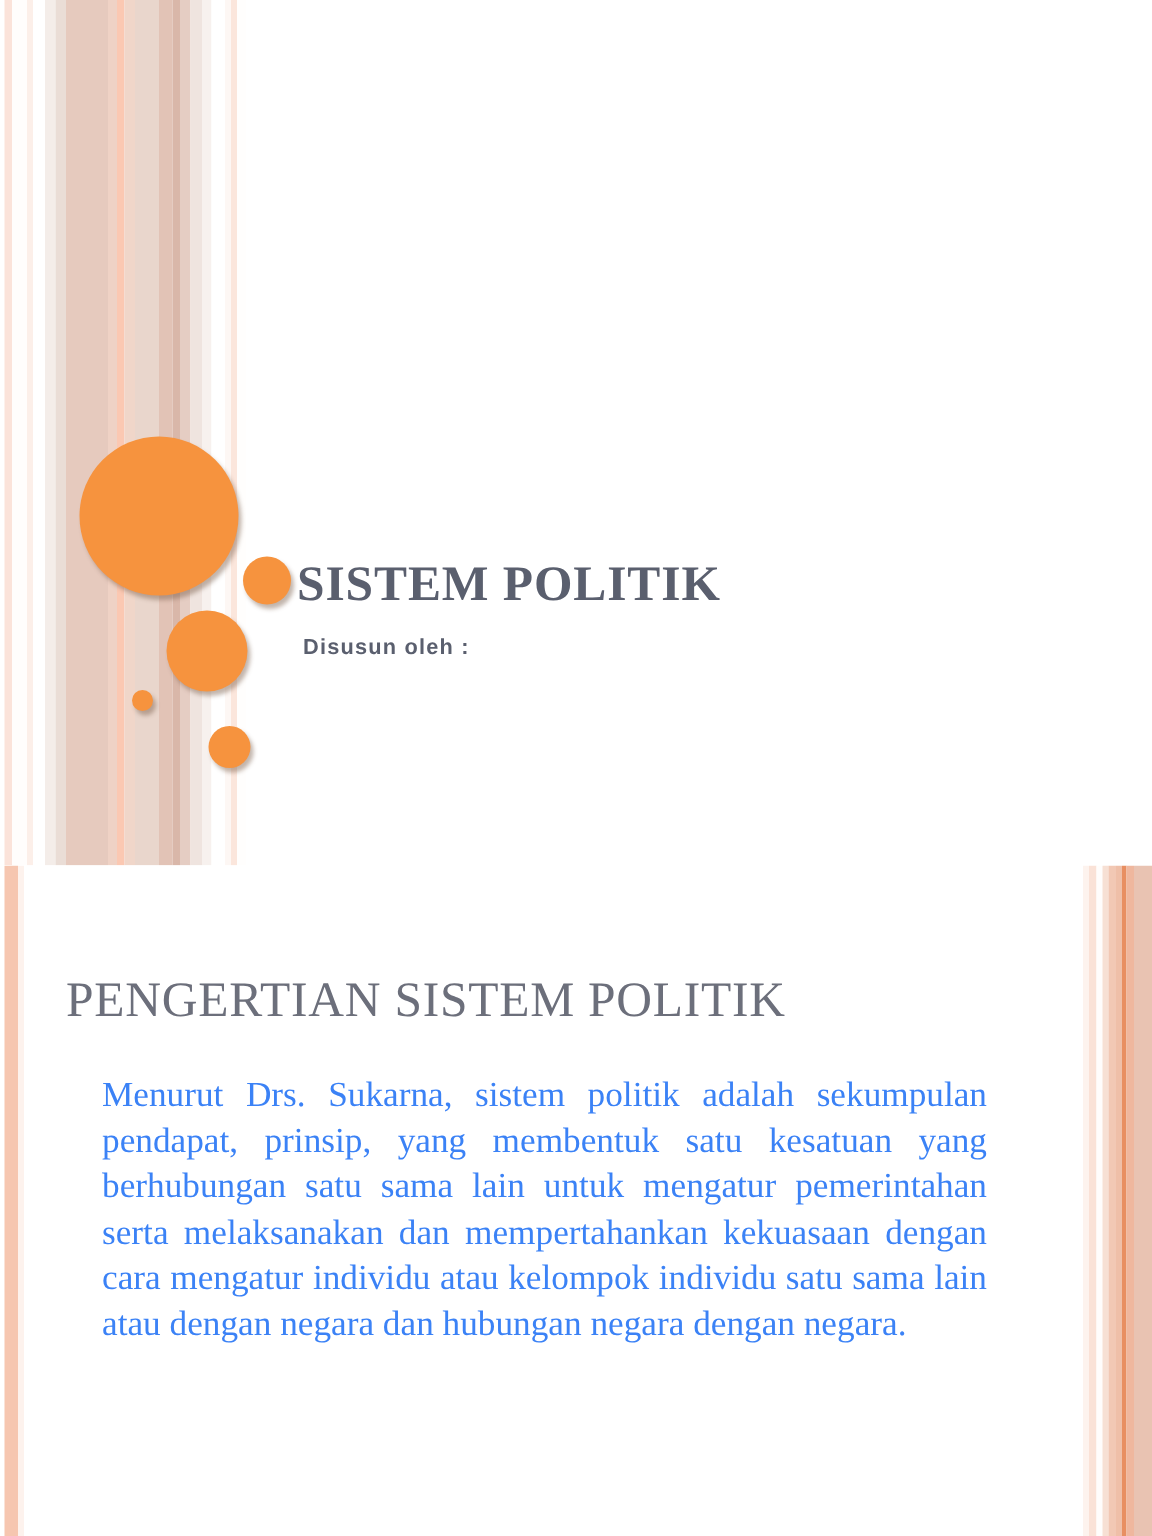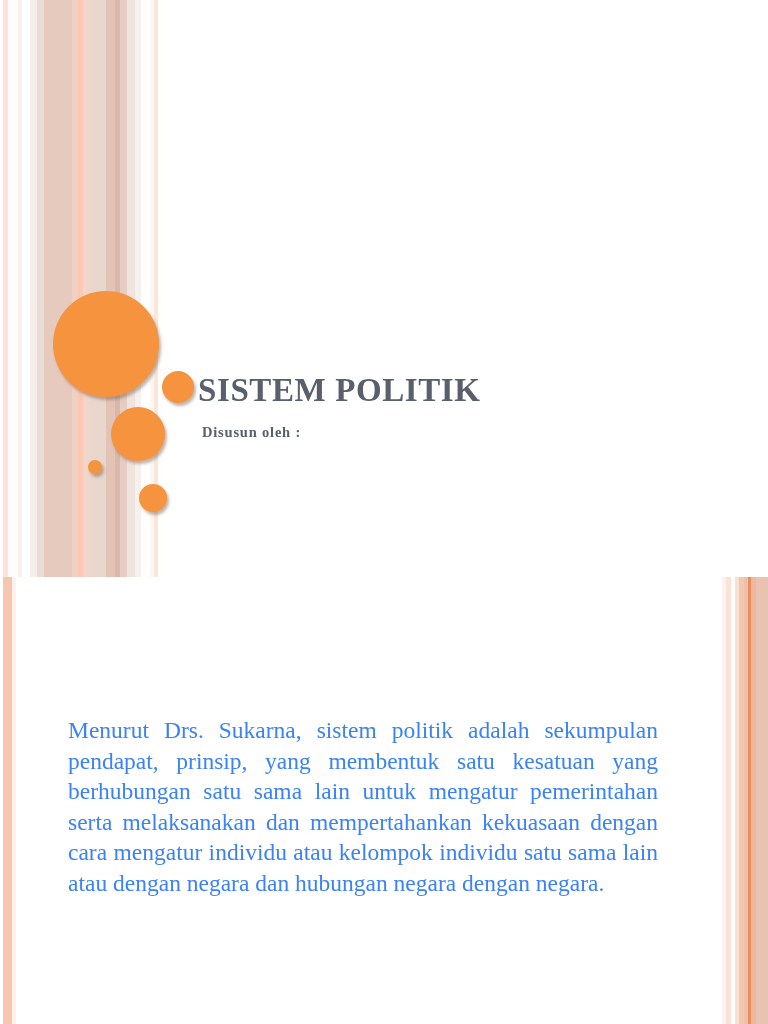--- a/index.html
+++ b/index.html
@@ -56,21 +56,21 @@
     font-family: "Liberation Serif", serif;
     font-weight: bold;
     font-size: 33px;
     letter-spacing: 0.6px;
     color: #5A5F6E;
     line-height: 1.1;
     margin: 0;
     white-space: nowrap;
   }
   .slide-subtitle {
-    font-family: Liberation Serif, serif;
+    font-family: Liberation Sans, sans-serif;
     font-weight: bold;
     font-size: 14.5px;
     letter-spacing: 0.8px;
     color: #5A5F6E;
     margin: 16px 0 0 4px;
   }
 
   
   .slide2 {
     position: absolute;
@@ -178,16 +178,17 @@
     <div class="stripe" style="left:10px; width:5px;  background:#FAE2D7;"></div>
     <div class="stripe" style="left:15px; width:4px;  background:#FFFDFC;"></div>
     <div class="stripe" style="left:19px; width:4px;  background:#F7E0D4;"></div>
     <div class="stripe" style="left:23px; width:5px;  background:#F2C8B4;"></div>
     <div class="stripe" style="left:28px; width:4px;  background:#EFBFA8;"></div>
     <div class="stripe" style="left:32px; width:3px;  background:#E88F62;"></div>
     <div class="stripe" style="left:35px; width:5px;  background:#EFB79E;"></div>
     <div class="stripe" style="left:40px; width:12px; background:#E9C3B2;"></div>
   </div>
 
+  <h2 class="section-heading">PENGERTIAN SISTEM POLITIK</h2>
 
   <p class="body-text">Menurut Drs. Sukarna, sistem politik adalah sekumpulan pendapat, prinsip, yang membentuk satu kesatuan yang berhubungan satu sama lain untuk mengatur pemerintahan serta melaksanakan dan mempertahankan kekuasaan dengan cara mengatur individu atau kelompok individu satu sama lain atau dengan negara dan hubungan negara dengan negara.</p>
 
 </section>
 
 </body></html>

